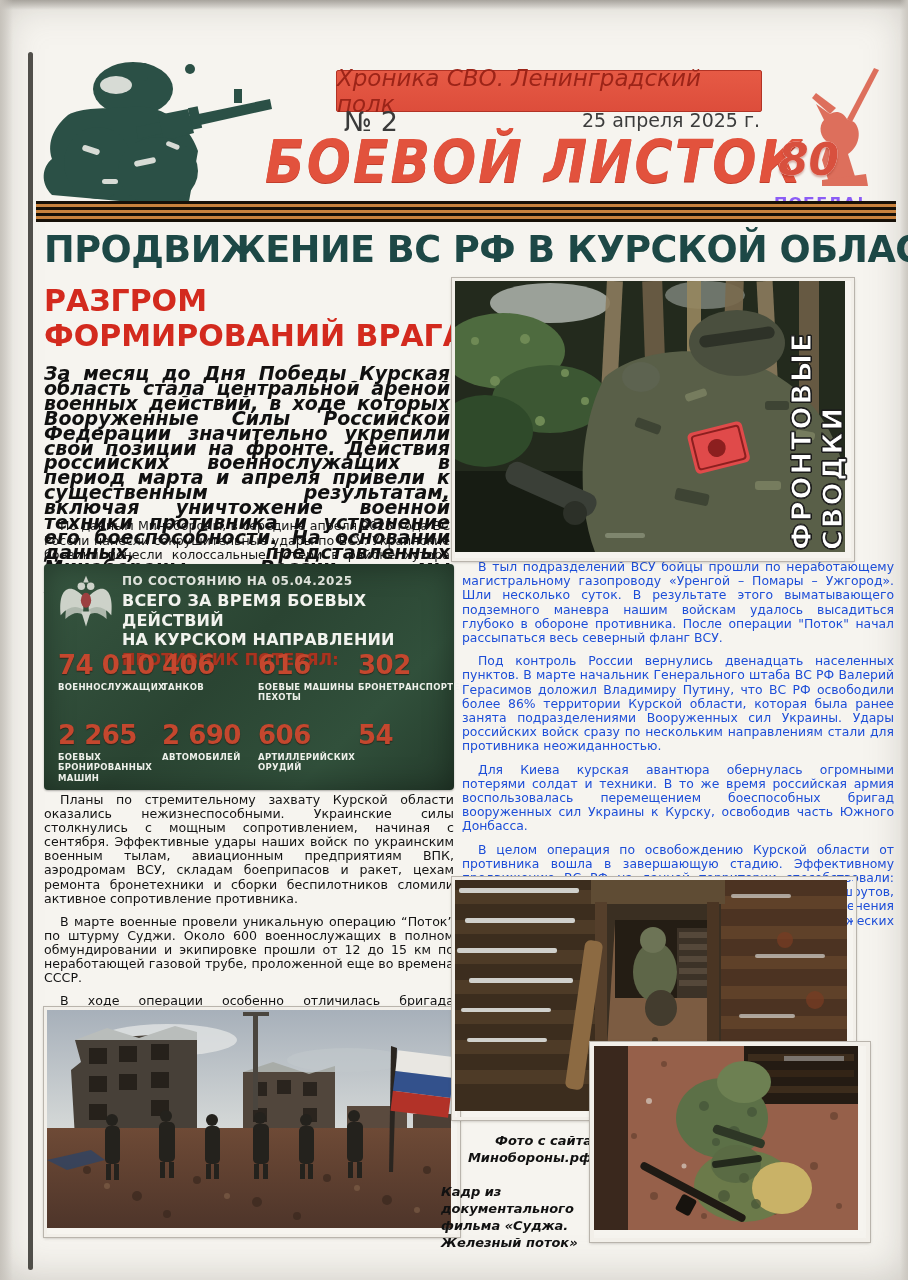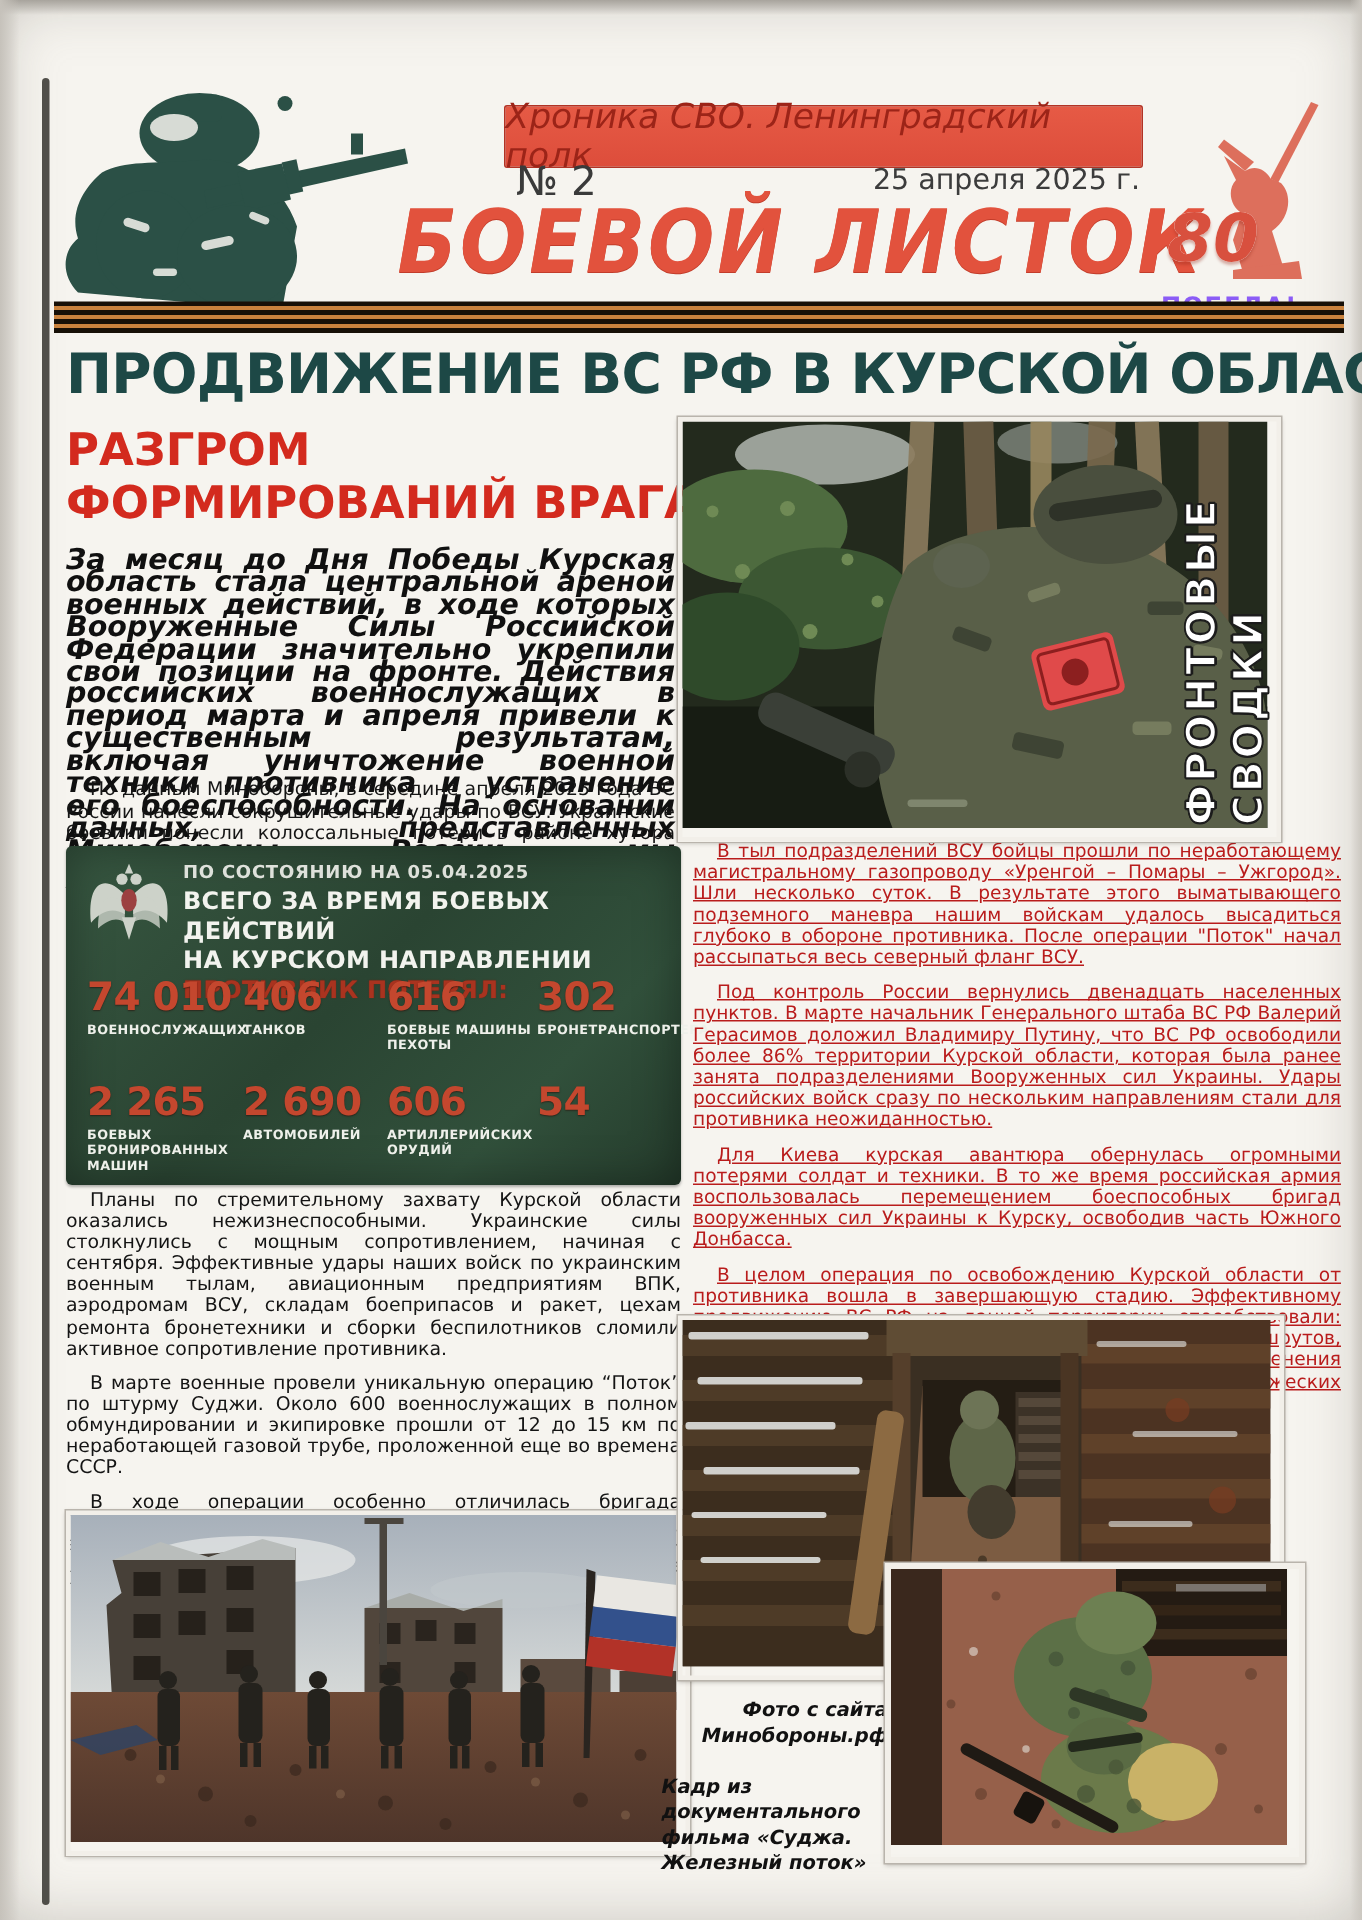--- a/index.html
+++ b/index.html
@@ -54,21 +54,21 @@
   .eagle{position:absolute;left:12px;top:8px;}
   .stats{position:absolute;left:14px;top:86px;width:382px;display:grid;grid-template-columns:102px 94px 98px 1fr;
          grid-auto-rows:70px;column-gap:2px;}
   .stat .v{font-size:26px;font-weight:800;color:#c4472e;letter-spacing:-.5px;text-shadow:0 1px 1px rgba(40,10,5,.55);}
   .stat .l{font-size:8.5px;font-weight:bold;line-height:1.22;color:#eef0ea;letter-spacing:.3px;margin-top:2px;}
 
   .flow-left{position:absolute;left:44px;top:793px;width:410px;}
   .flow-left p{margin:0 0 9px 0;font-size:12.6px;line-height:14.1px;color:#141414;text-align:justify;text-indent:16px;}
 
   .flow-right{position:absolute;left:462px;top:560px;width:432px;}
-  .flow-right p{margin:0 0 9px 0;font-size:12.4px;line-height:14.2px;color:#b91c1c;text-align:justify;text-indent:16px;text-decoration:underline;}
+  .flow-right p{margin:0 0 9px 0;font-size:12.4px;line-height:14.2px;color:#1d4ed8;text-align:justify;text-indent:16px;}
 
   
   .photo{position:absolute;border:3px solid #f2efe9;box-shadow:0 0 0 1px #b9b4ac,0 1px 3px rgba(60,55,45,.35);}
   .ph-forest{left:452px;top:278px;width:396px;height:277px;}
   .ph-flag{left:44px;top:1007px;width:410px;height:224px;}
   .ph-trench{left:452px;top:877px;width:398px;height:237px;}
   .ph-dugout{left:590px;top:1042px;width:272px;height:192px;border-width:4px;z-index:5;}
   .photo svg{display:block;}
 
   .v-label{position:absolute;right:3px;top:8px;bottom:8px;display:flex;align-items:center;

